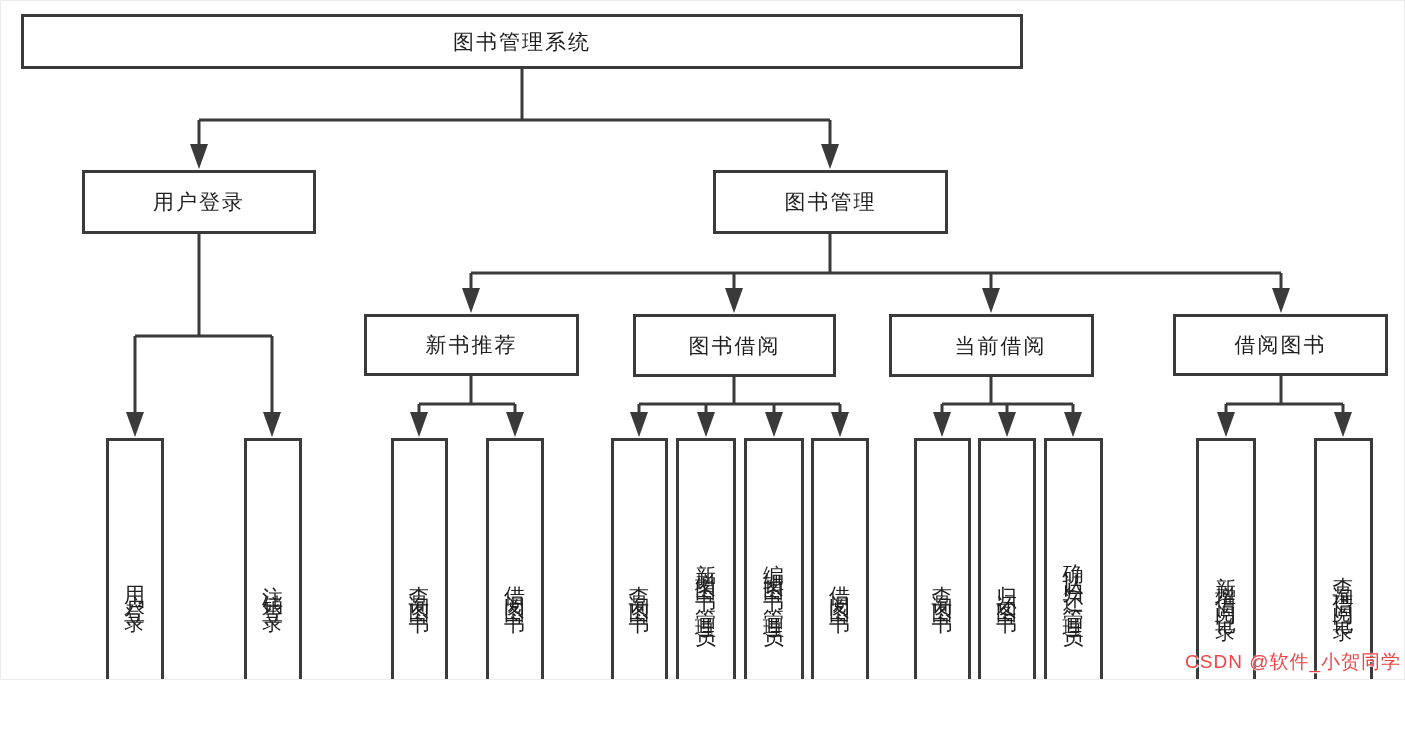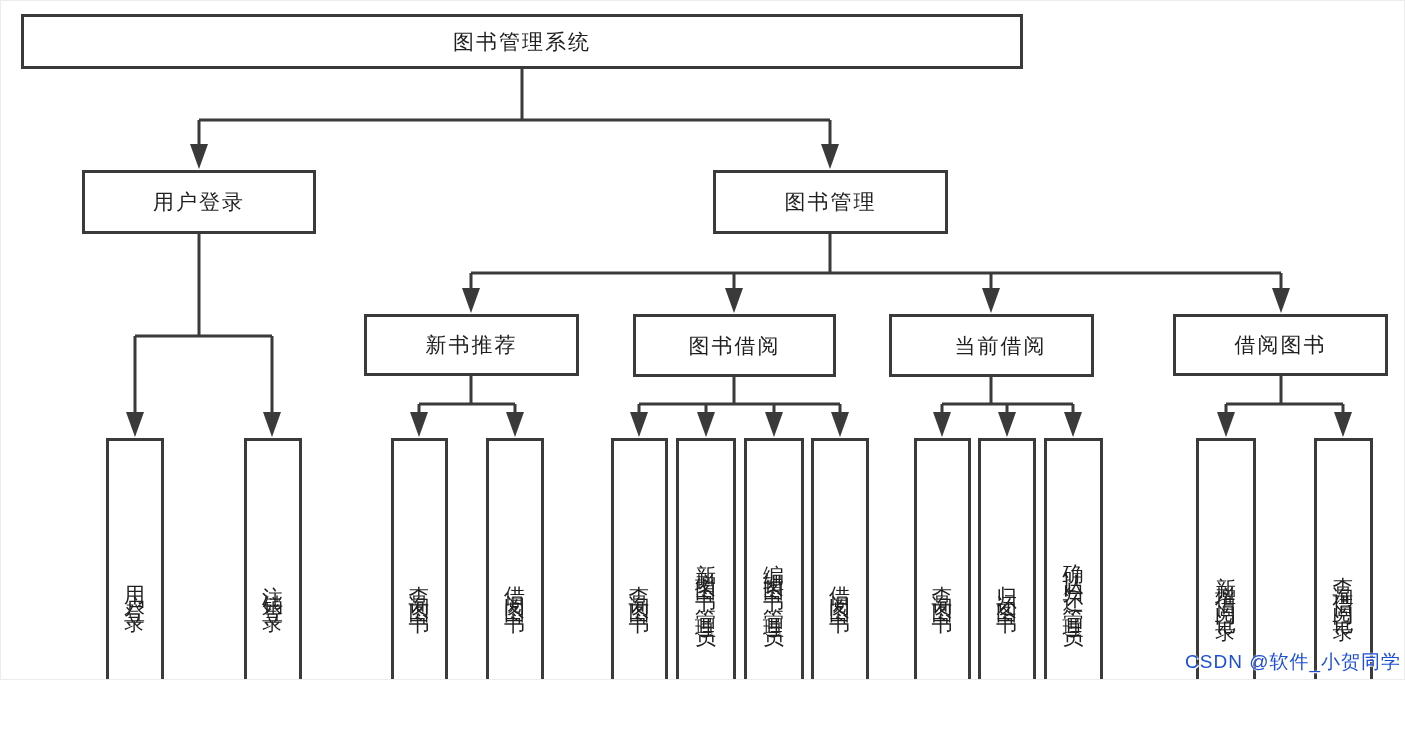--- a/index.html
+++ b/index.html
@@ -31,21 +31,21 @@
     text-orientation:mixed;
     letter-spacing:9px;
     font-size:21px;
     border-width:3px;
     white-space:normal;
   }
   #watermark{
     position:absolute;
     right:3px;bottom:4px;
     font-size:19px;
-    color:#1d4ed8;
+    color:#ef4444;
     letter-spacing:1px;
     text-shadow:0 0 2px #ffffff, 1px 1px 0 #ffffff;
   }
 </style>
 </head>
 <body>
 
 <div id="canvas">
 
   <svg id="wires" viewBox="0 0 1405 747" xmlns="http://www.w3.org/2000/svg">

